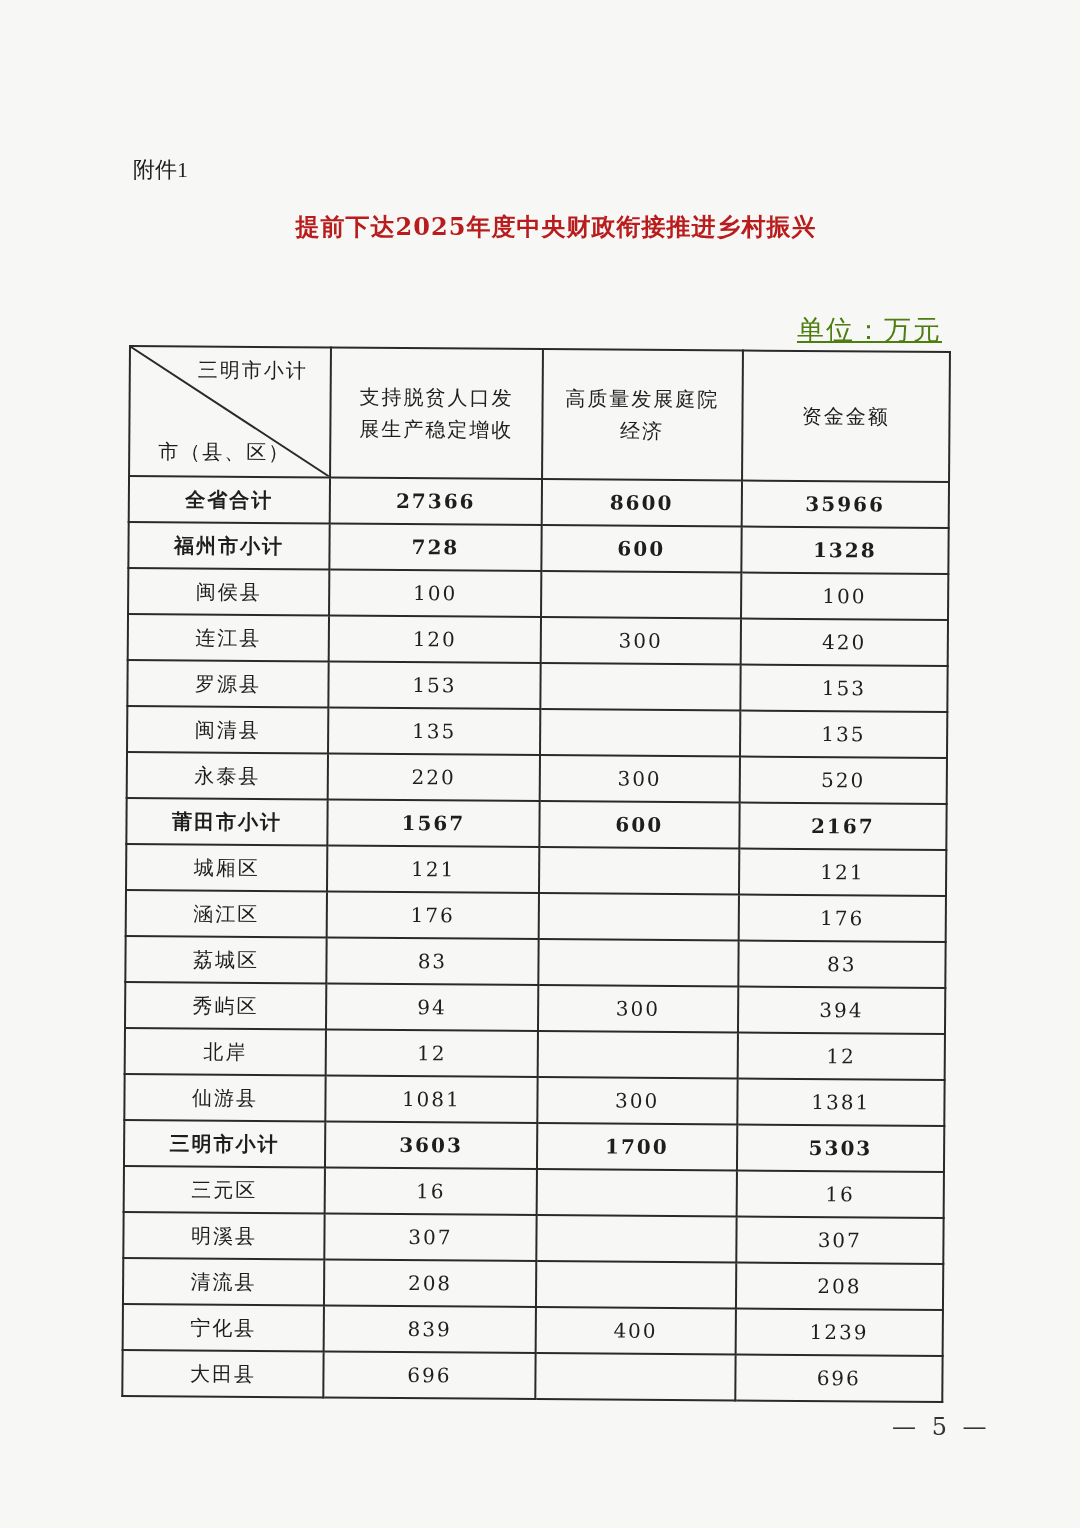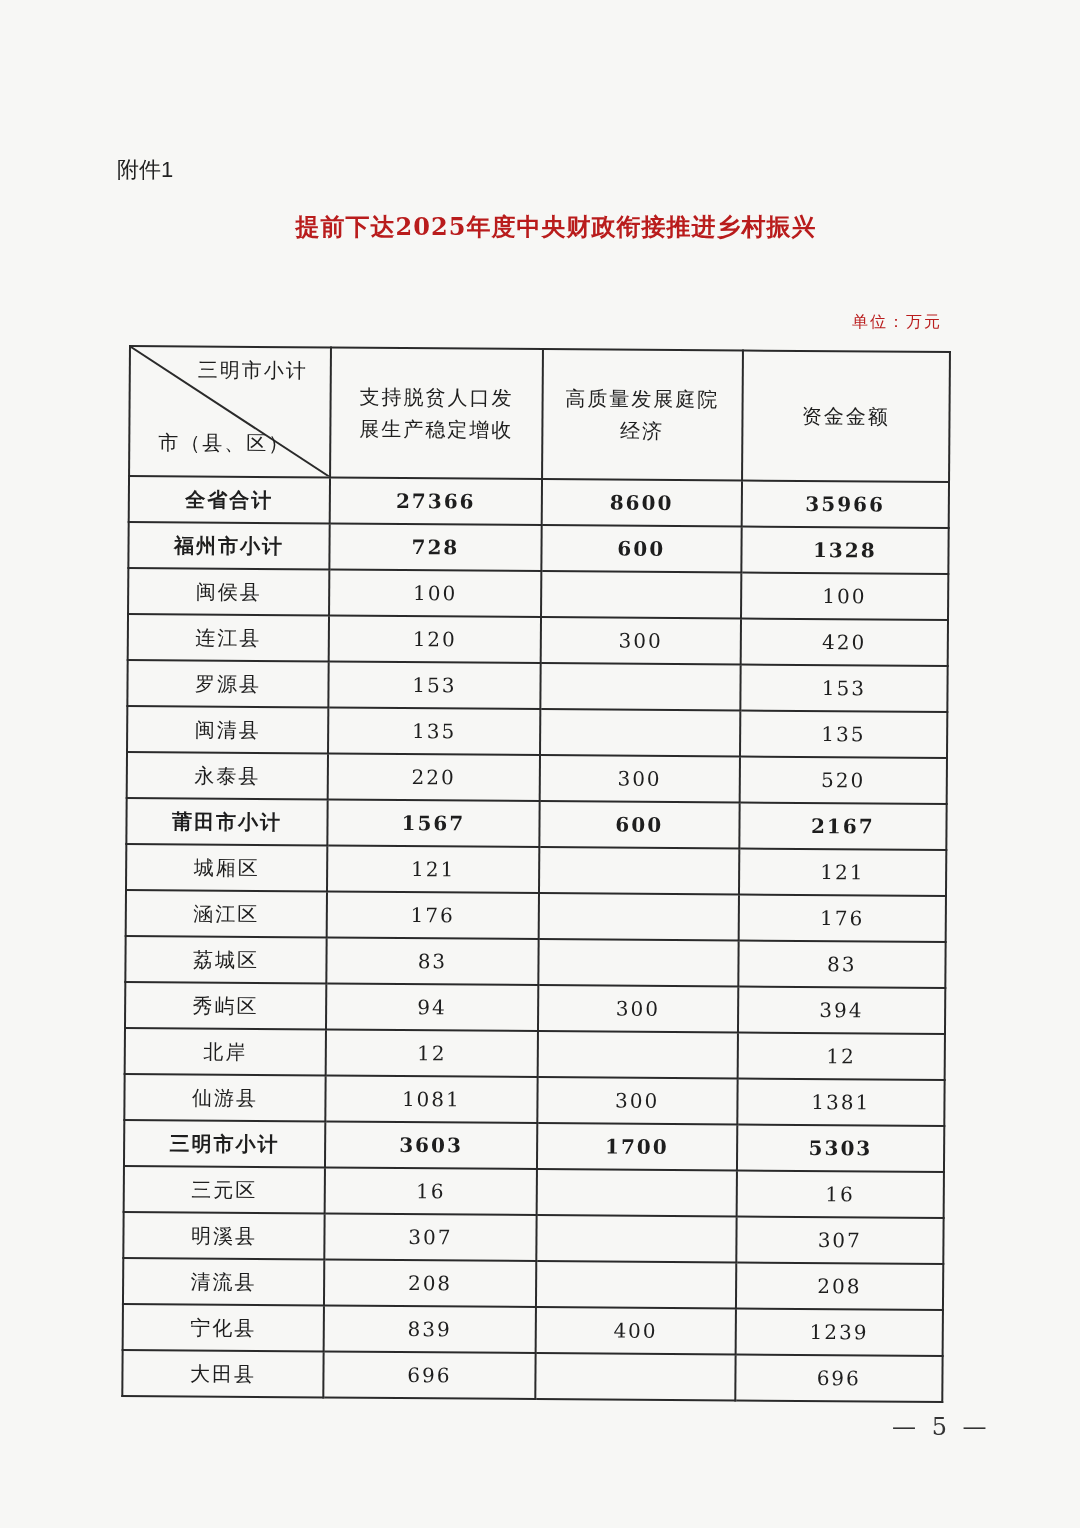--- a/index.html
+++ b/index.html
@@ -5,36 +5,36 @@
     html, body { margin: 0; padding: 0; }
     body {
       width: 1080px; height: 1528px;
       background: #f7f7f5;
       position: relative;
       overflow: hidden;
       font-family: "DejaVu Serif", "Liberation Serif", serif;
       color: #1e1e1e;
     }
     .attachment {
-      position: absolute; left: 117px; top: 155px;
-      font-family: Liberation Sans, sans-serif;
+      position: absolute; left: 133px; top: 155px;
+      font-family: Liberation Serif, serif;
       font-size: 22px; color: #222;
     }
     .title {
       position: absolute; left: 0; width: 1080px; top: 202px;
       text-align: center;
       font-family: "DejaVu Serif", "Liberation Serif", serif;
       font-weight: bold; font-size: 24px; line-height: 50px;
       color: #b91c1c; letter-spacing: 1px; padding-left: 14px;
     }
     .title .line { display: block; }
     .title .line1 { padding-left: 4px; }
     .unit {
       position: absolute; right: 138px; top: 312px;
-      font-size: 16px; letter-spacing: 2px; color: #b91c1c;
+      font-size: 27px; letter-spacing: 2px; color: #4d7c0f; text-decoration: underline;
     }
     table.alloc {
       position: absolute; left: 129px; top: 345px;
       width: 822px;
       border-collapse: collapse;
       transform: rotate(0.42deg);
       transform-origin: top left;
     }
     table.alloc td, table.alloc th {
       border: 2px solid #2a2a2a;
@@ -53,21 +53,21 @@
     th.diag {
       position: relative;
       background: linear-gradient(to top right, transparent calc(50% - 1px), #2a2a2a calc(50% - 1px), #2a2a2a calc(50% + 0.5px), transparent calc(50% + 0.5px));
       background: none;
     }
     th.diag svg { position: absolute; left: 0; top: 0; width: 100%; height: 100%; }
     th.diag .top-label {
       position: absolute; right: 22px; top: 6px; font-size: 20px;
     }
     th.diag .bottom-label {
-      position: absolute; left: 28px; bottom: 17px; font-size: 20px;
+      position: absolute; left: 28px; bottom: 8px; font-size: 20px;
     }
     tr.bold td { font-weight: bold; }
     td.num { font-family: "DejaVu Serif", "Liberation Serif", serif; letter-spacing: 3px; font-size: 20px; }
     .page-number {
       position: absolute; left: 892px; top: 1413px;
       font-size: 24px; color: #333; letter-spacing: 4px;
     }
   </style>
 </head>
 <body>

